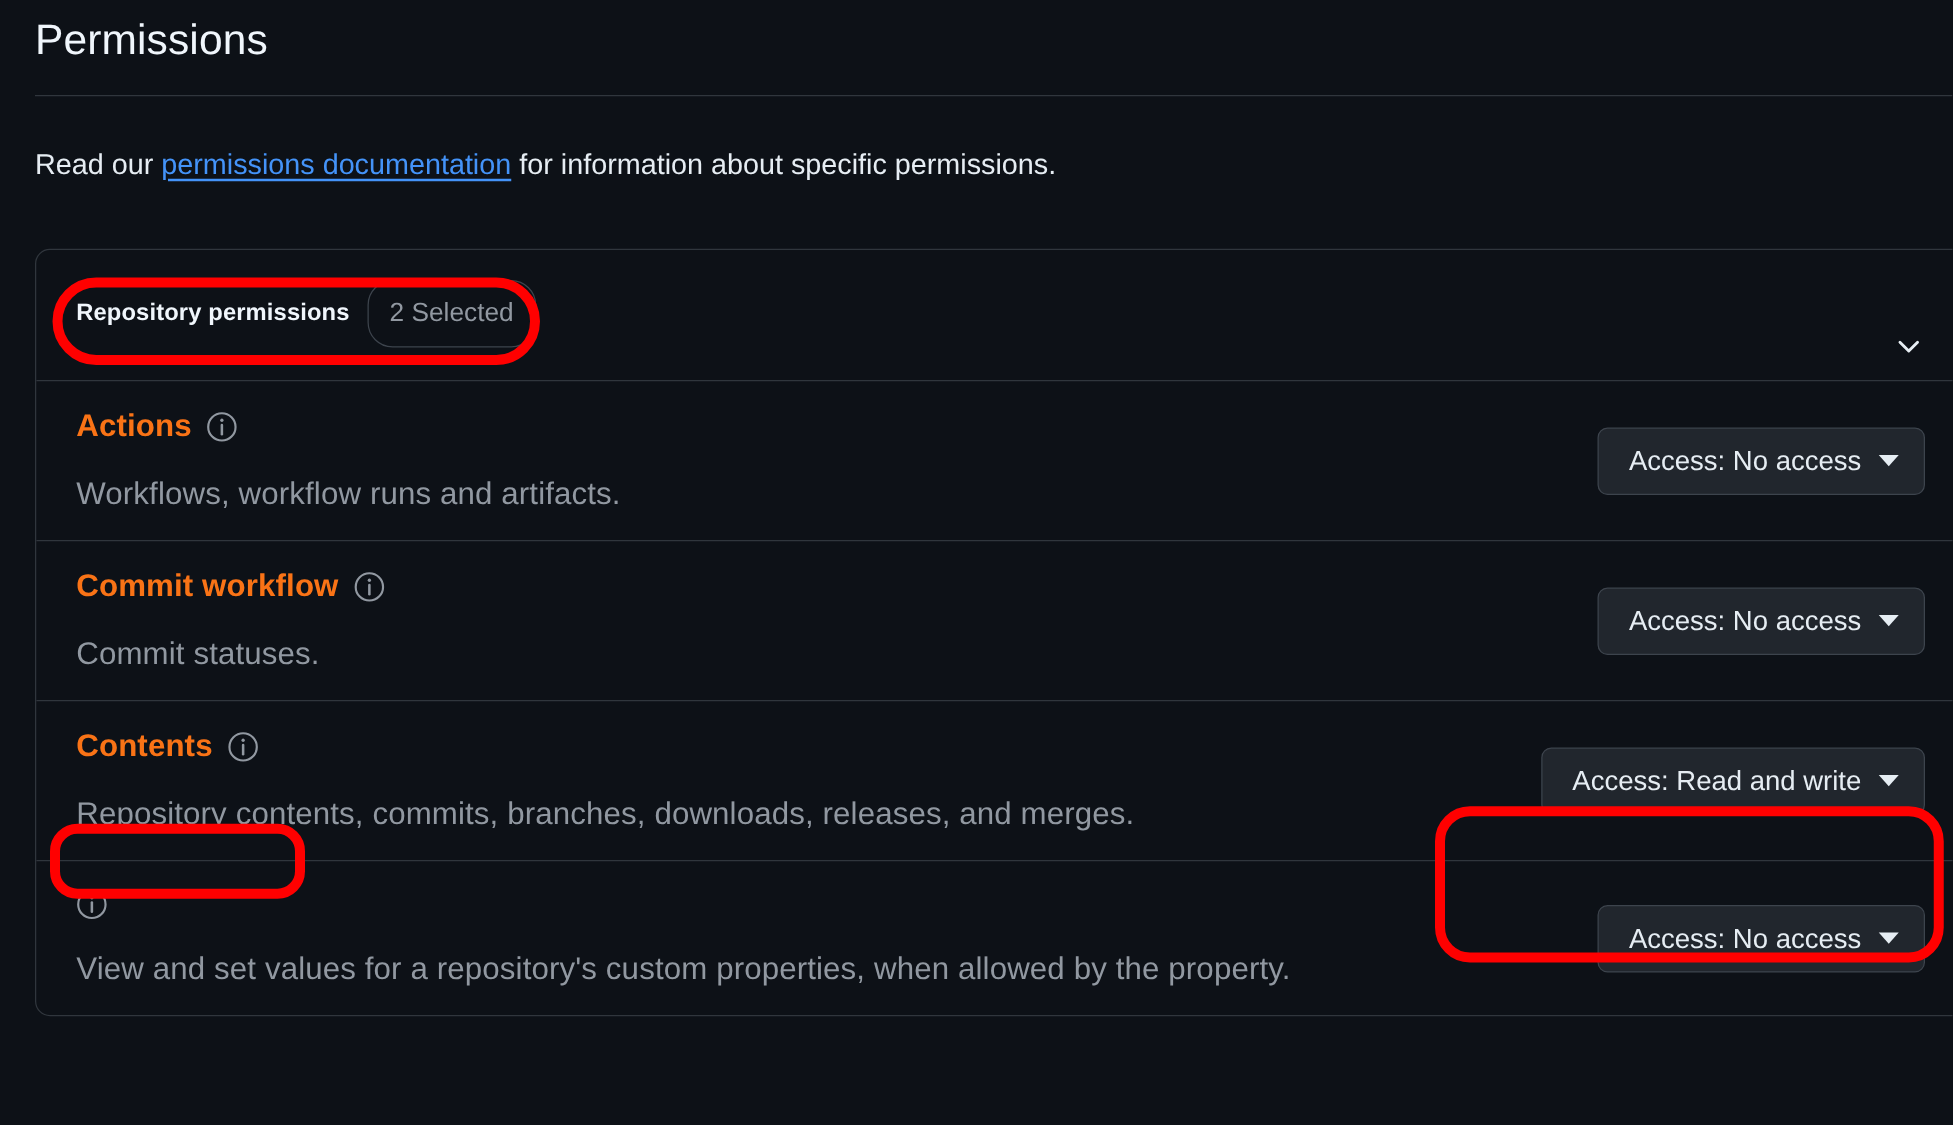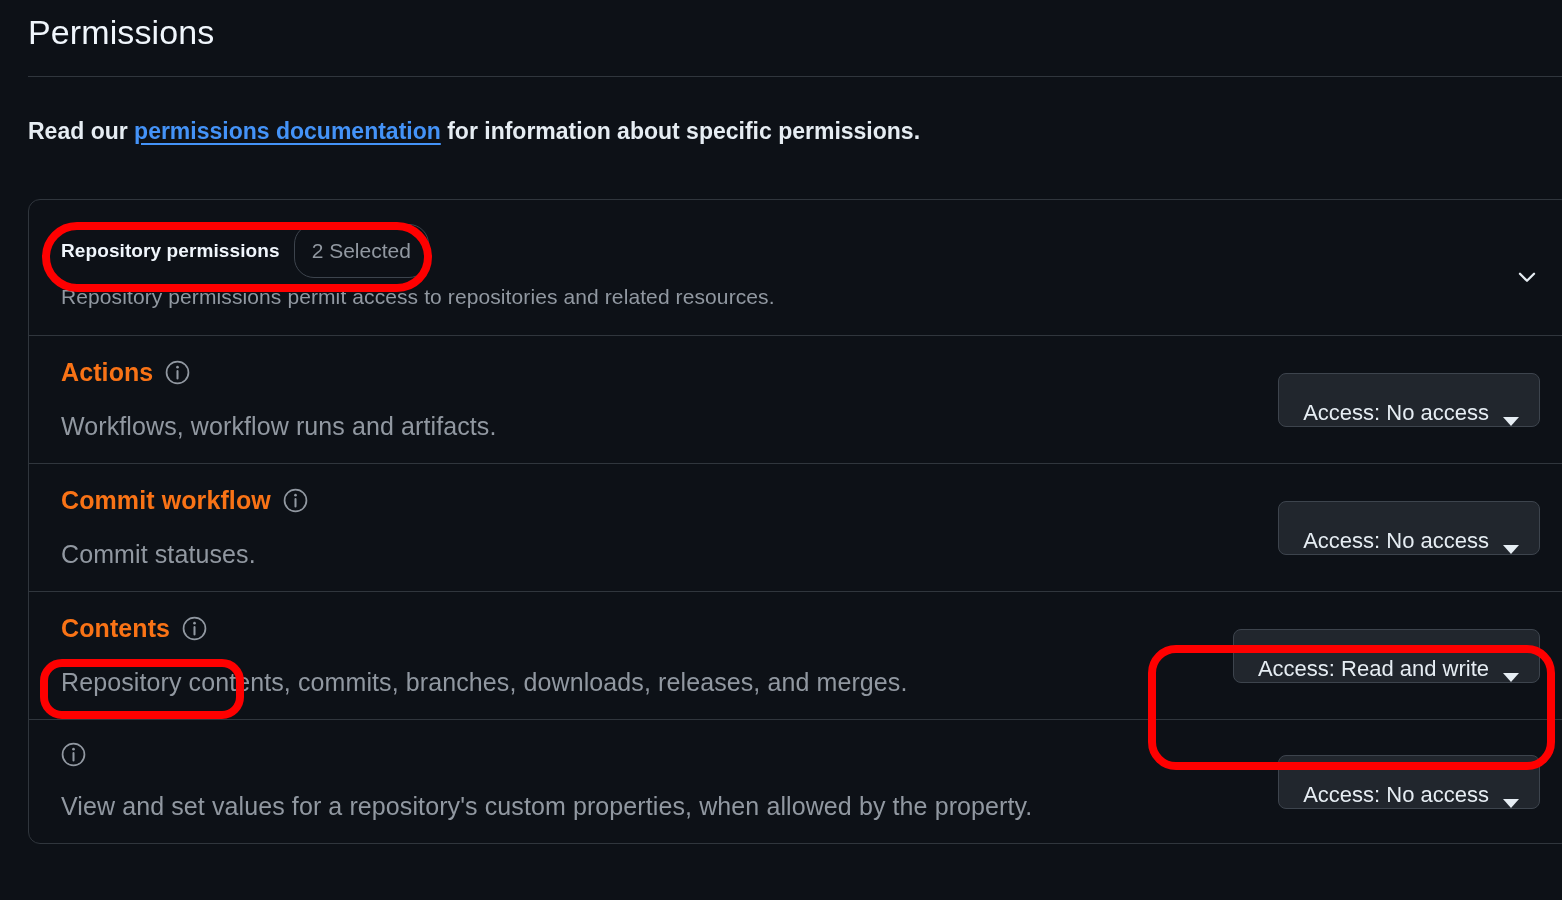--- a/index.html
+++ b/index.html
@@ -45,21 +45,20 @@
   }
 
   .intro {
     position: absolute;
     left: 28px;
     top: 114px;
     font-size: 23px;
     line-height: 34px;
     color: #e6edf3;
     white-space: nowrap;
-    font-weight: bold;
   }
   .intro a {
     color: #4493f8;
     text-decoration: underline;
     text-underline-offset: 4px;
     text-decoration-thickness: 1.5px;
   }
 
   
   .perm-card {
@@ -159,21 +158,21 @@
     display: inline-flex;
     width: 25px;
     height: 25px;
     color: #9198a1;
     flex: 0 0 auto;
   }
 
   
   .access-btn {
     display: inline-flex;
-    align-items: flex-end;
+    align-items: center;
     gap: 14px;
     height: 54px;
     padding: 0 20px 0 24px;
     background: #21262d;
     border: 1px solid #3d444d;
     border-radius: 8px;
     color: #e6edf3;
     font-family: "Liberation Sans", sans-serif;
     font-size: 22px;
     white-space: nowrap;
@@ -233,21 +232,20 @@
     <span>Read our </span><a href="#">permissions documentation</a><span> for information about specific permissions.</span>
   </div>
 
   <div class="perm-card">
 
     <div class="card-header">
       <div class="card-header-title-row">
         <span class="card-header-title">Repository permissions</span>
         <span class="selected-badge">2 Selected</span>
       </div>
-      <div class="card-header-sub">Repository permissions permit access to repositories and related resources.</div>
 
       <div class="chevron-btn">
         <svg width="26" height="26" viewBox="0 0 24 24" fill="none" aria-hidden="true">
           <path d="M5.5 9 L12 15.5 L18.5 9" stroke="#e6edf3" stroke-width="2.1" stroke-linecap="round" stroke-linejoin="round"></path>
         </svg>
       </div>
     </div>
 
     <div class="perm-row">
       <div class="perm-row-left">

